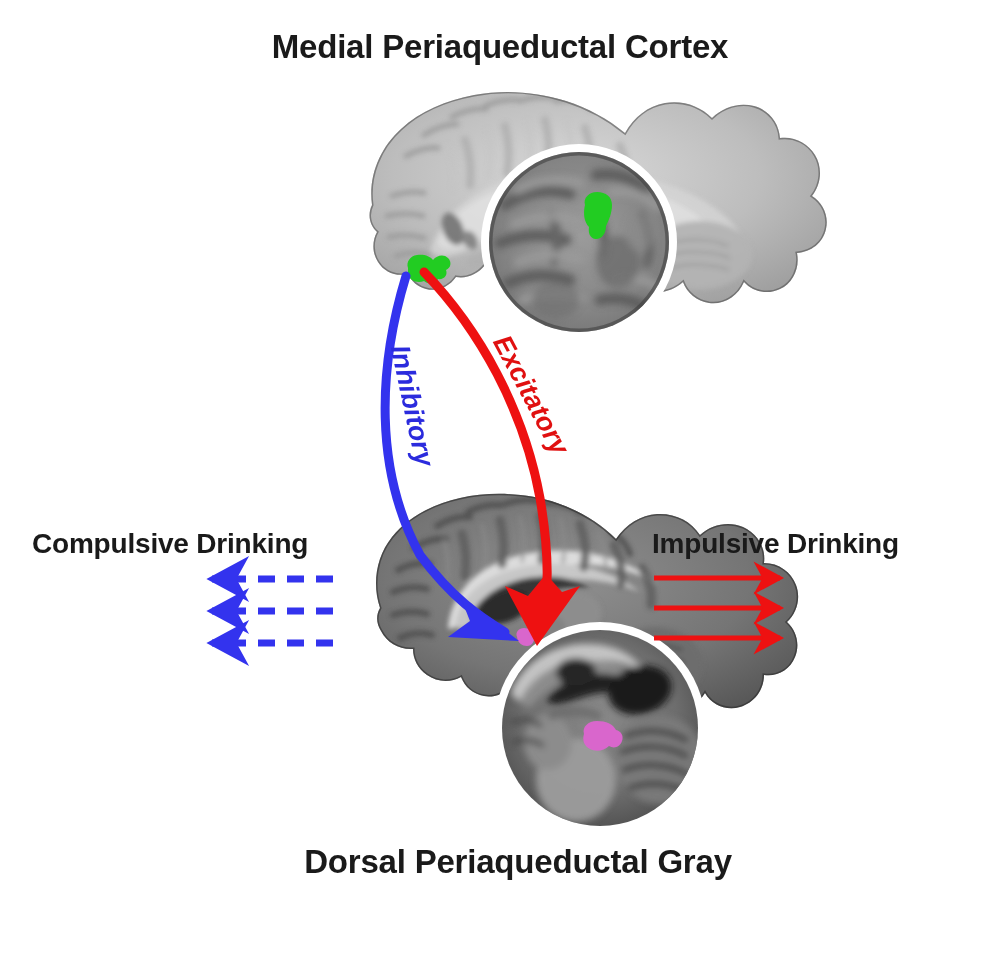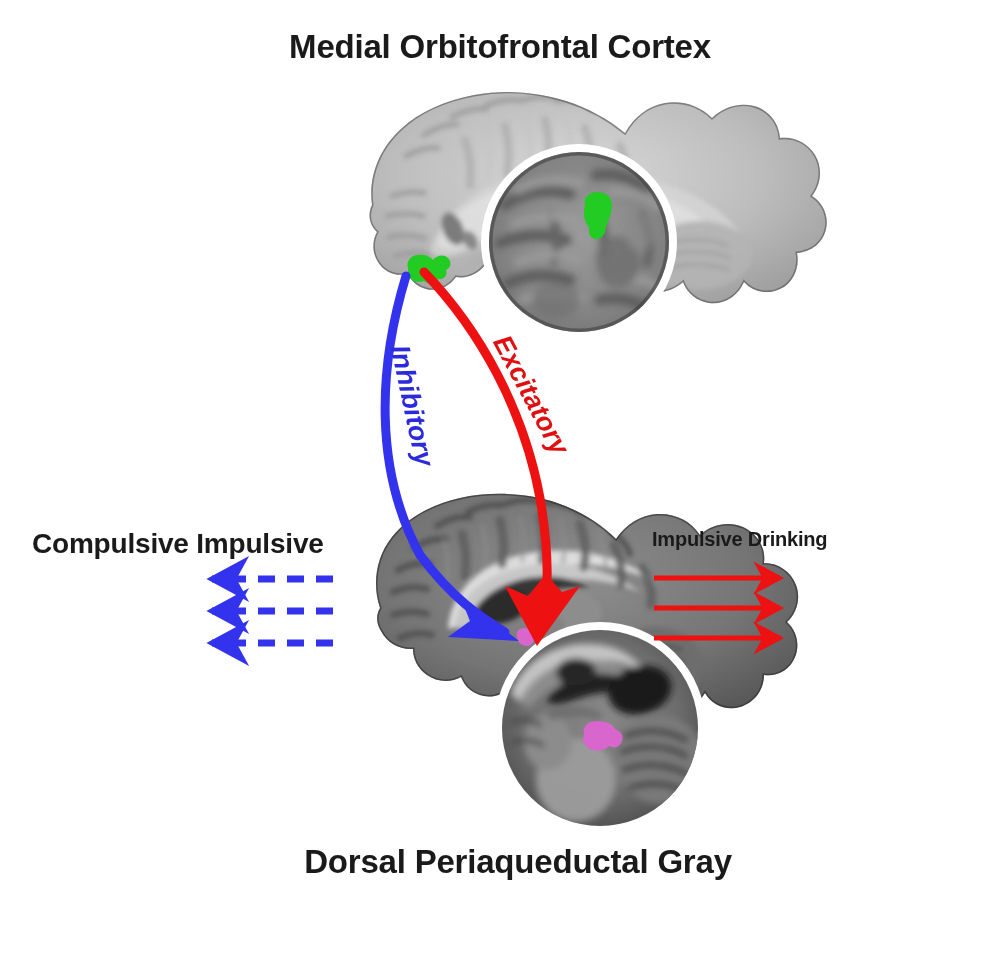--- a/index.html
+++ b/index.html
@@ -43,21 +43,21 @@
     padding-left: 36px;
   }
   #label-compulsive {
     top: 528px;
     left: 32px;
     font-size: 28px;
   }
   #label-impulsive {
     top: 528px;
     left: 652px;
-    font-size: 20px;
+    font-size: 28px;
   }
   .curve-label {
     position: absolute;
     font-family: "Liberation Sans", sans-serif;
     font-weight: bold;
     font-style: italic;
     font-size: 27px;
     white-space: nowrap;
     transform-origin: 0 50%;
   }
@@ -511,23 +511,23 @@
 
   <g>
     <g stroke="#ee1111" stroke-width="5" fill="none" stroke-linecap="butt" marker-end="url(#arrowRedStraight)">
       <line x1="654" y1="578" x2="780" y2="578"></line>
       <line x1="654" y1="608" x2="780" y2="608"></line>
       <line x1="654" y1="638" x2="780" y2="638"></line>
     </g>
   </g>
 </svg>
 
-<div class="label-text" id="title-mofc">Medial Orbitofrontal Cortex</div>
+<div class="label-text" id="title-mofc">Medial Periaqueductal Cortex</div>
 
 <div class="label-text" id="title-dpag">Dorsal Periaqueductal Gray</div>
 
-<div class="label-text" id="label-compulsive">Compulsive Impulsive</div>
+<div class="label-text" id="label-compulsive">Compulsive Drinking</div>
 
 <div class="label-text" id="label-impulsive">Impulsive Drinking</div>
 
 <div class="curve-label" id="curve-label-inhibitory">Inhibitory</div>
 
 <div class="curve-label" id="curve-label-excitatory">Excitatory</div>
 
 </body></html>

